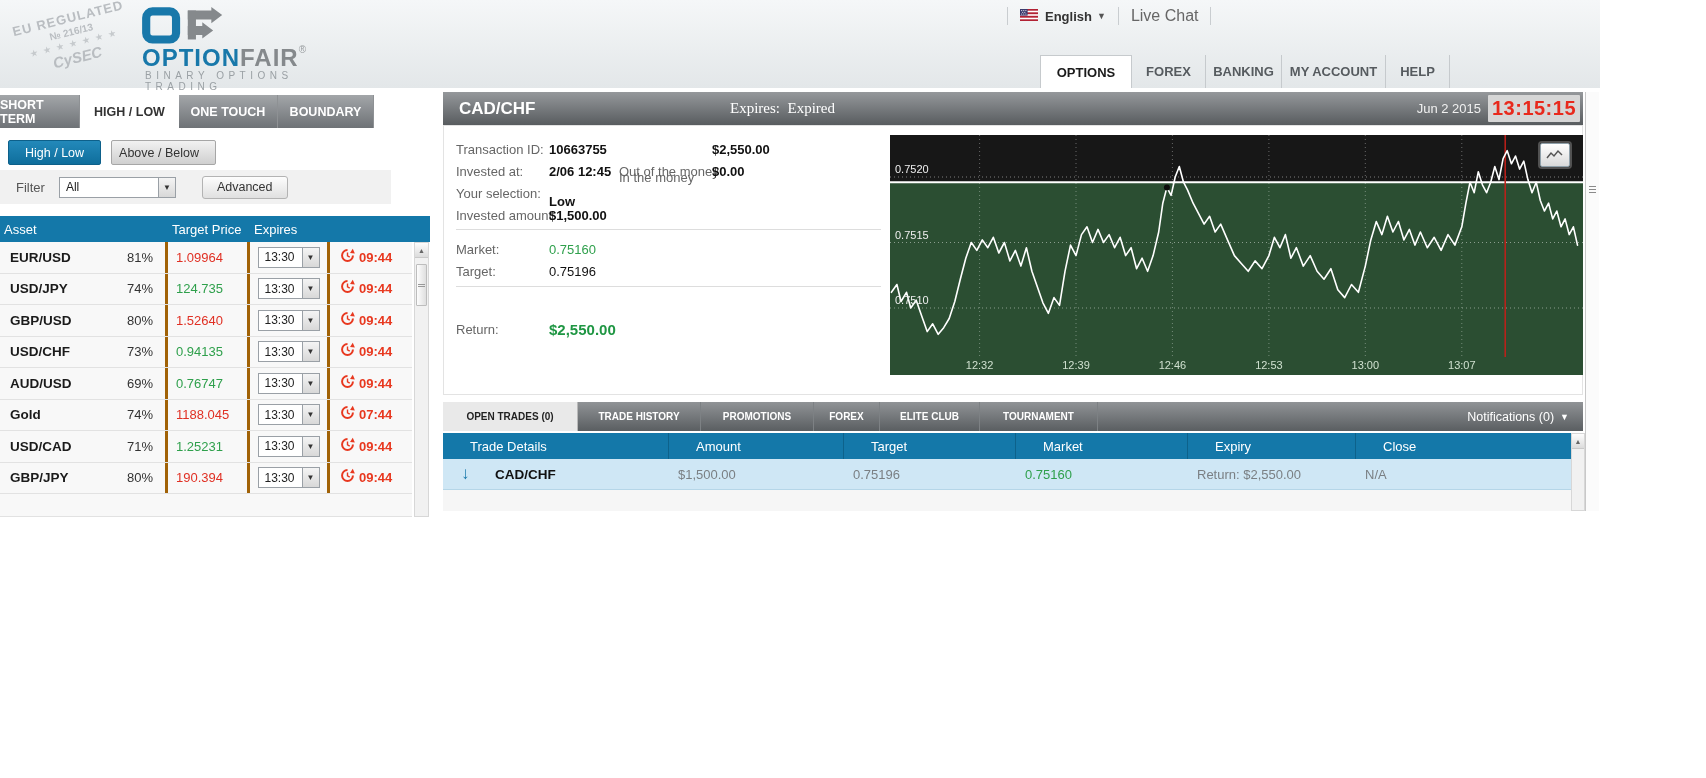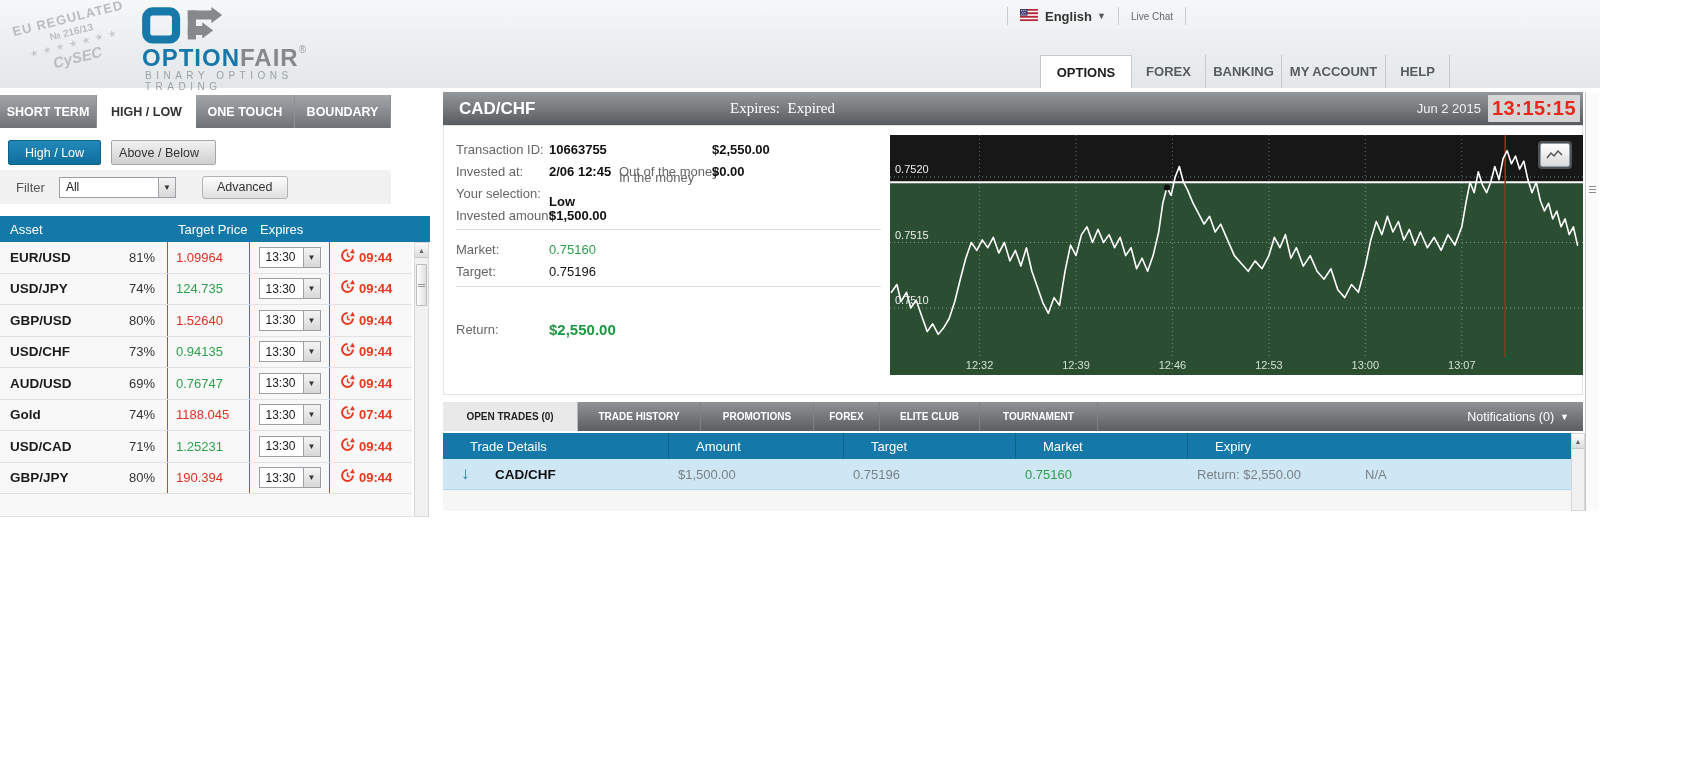--- a/index.html
+++ b/index.html
@@ -21,21 +21,21 @@
   .brand-text { position:absolute; left:128px; top:40px; white-space:nowrap; }
   .brand-text .blue { color:#1878aa; font-weight:bold; font-size:24px; letter-spacing:1px; }
   .brand-text .gray { color:#85898c; font-weight:bold; font-size:24px; letter-spacing:1px; }
   .brand-text .reg { color:#9a9ea1; font-size:10px; vertical-align:top; }
   .tagline { position:absolute; left:131px; top:66px; color:#9aa0a4; font-size:10px; letter-spacing:4.5px; }
 
   .lang-row { position:absolute; left:995px; top:5px; height:22px; display:flex; align-items:center; }
   .vsep { width:1px; height:18px; background:#c9cdd0; margin:0 12px; }
   .lang-label { font-weight:bold; color:#333; font-size:13px; margin-left:7px; }
   .caret { font-size:9px; color:#555; margin-left:5px; }
-  .live-chat { color:#666; font-size:10px; }
+  .live-chat { color:#666; font-size:16px; }
 
   .nav-tabs { position:absolute; left:1040px; top:55px; height:33px; display:flex; }
   .nav-tab { height:33px; display:flex; align-items:center; justify-content:center;
     font-size:13px; font-weight:bold; color:#565b5f; border-right:1px solid #c6cacd; cursor:default; }
   .nav-tab:first-child { border-left:1px solid #c6cacd; }
   .nav-tab.active { background:#fff; color:#1b1b1b; border-top:1px solid #c6cacd; }
 
   
   .side-tabs { position:absolute; left:0; top:95px; width:391px; height:33px; display:flex; }
   .side-tab { height:33px; display:flex; align-items:center; justify-content:center;
@@ -55,25 +55,25 @@
   .sel-btn { width:17px; height:19px; background:linear-gradient(#f4f4f4,#d8d8d8);
     border-left:1px solid #9aa0a6; display:flex; align-items:center; justify-content:center;
     font-size:8px; color:#333; }
   .filter-sel { margin-left:14px; width:117px; justify-content:space-between; }
   .adv-btn { margin-left:26px; height:23px; padding:0 14px; display:flex; align-items:center;
     background:linear-gradient(#fdfdfd,#e0e0e0); border:1px solid #b3b3b3; border-radius:3px;
     font-size:12.5px; color:#333; }
 
   .asset-head { position:absolute; left:0; top:216px; width:430px; height:26px; background:#1478a9;
     display:flex; align-items:center; color:#fff; font-size:13px; }
-  .asset-head .hc { padding-left:10px; }
+  .asset-head .hc { padding-left:4px; }
   .asset-rows { position:absolute; left:0; top:242px; width:412px; }
   .a-row { display:flex; align-items:center; height:31.5px; background:#f8f8f8;
     border-bottom:1px solid #e2e2e2; }
-  .a-cell { height:100%; display:flex; align-items:center; border-right:1px solid #a16207;gap:14px; }
+  .a-cell { height:100%; display:flex; align-items:center; border-right:3px solid #a16207;gap:14px; }
   .c-asset { width:168px; justify-content:space-between; }
   .a-name { font-weight:bold; color:#1b1b1b; font-size:13.5px; padding-left:10px; }
   .a-payout { color:#333; font-size:13px; padding-right:12px; }
   .c-price { width:82px; font-size:13px; padding-left:8px; }
   .c-price.red { color:#e03024; } .c-price.green { color:#2fa04c; }
   .c-exp { width:80px; justify-content:center; }
   .c-timer { width:82px; border-right:none; padding-left:10px; gap:4px; }
   .cd-text { color:#e8381f; font-weight:bold; font-size:13px; }
   .partial-row { position:absolute; left:0; top:494px; width:412px; height:23px; background:#f8f8f8;
     border-bottom:1px solid #e2e2e2; }
@@ -193,21 +193,21 @@
     <div class="nav-tabs" id="nav-tabs">
         <div class="nav-tab active" style="width: 92px;">OPTIONS</div>
         <div class="nav-tab" style="width: 74px;">FOREX</div>
         <div class="nav-tab" style="width: 76px;">BANKING</div>
         <div class="nav-tab" style="width: 104px;">MY ACCOUNT</div>
         <div class="nav-tab" style="width: 64px;">HELP</div>
       </div>
   </div>
 
   <div class="side-tabs" id="side-tabs">
-      <div class="side-tab" style="width: 97px;">SHORT TERM</div>
+      <div class="side-tab" style="width: 80px;">SHORT TERM</div>
       <div class="side-tab active" style="width: 99px;">HIGH / LOW</div>
       <div class="side-tab" style="width: 99px;">ONE TOUCH</div>
       <div class="side-tab" style="width: 96px;">BOUNDARY</div>
     </div>
   <div class="modes" id="modes">
       <div class="mode-btn active">High / Low</div>
       <div class="mode-btn inactive">Above / Below</div>
     </div>
 
   <div class="filter-band">
@@ -483,20 +483,21 @@
       <span class="caret">▼</span>
     </span>
   </div>
 
   <div class="bt-head" id="bt-head">
       <div class="bt-hc" style="width: 225px;">Trade Details</div>
       <div class="bt-hc" style="width: 175px;">Amount</div>
       <div class="bt-hc" style="width: 172px;">Target</div>
       <div class="bt-hc" style="width: 172px;">Market</div>
       <div class="bt-hc" style="width: 168px;">Expiry</div>
+      <div class="bt-hc" style="width: 216px;">Close</div>
     </div>
   <div id="bt-rows">
       <div class="bt-row">
         <div class="bt-cell first" style="width: 225px;">
           <span class="dir-arrow">↓</span>
           <span class="bt-pair">CAD/CHF</span>
         </div>
         <div class="bt-cell " style="width: 175px;">$1,500.00</div>
         <div class="bt-cell " style="width: 172px;">0.75196</div>
         <div class="bt-cell bt-green" style="width: 172px;">0.75160</div>

